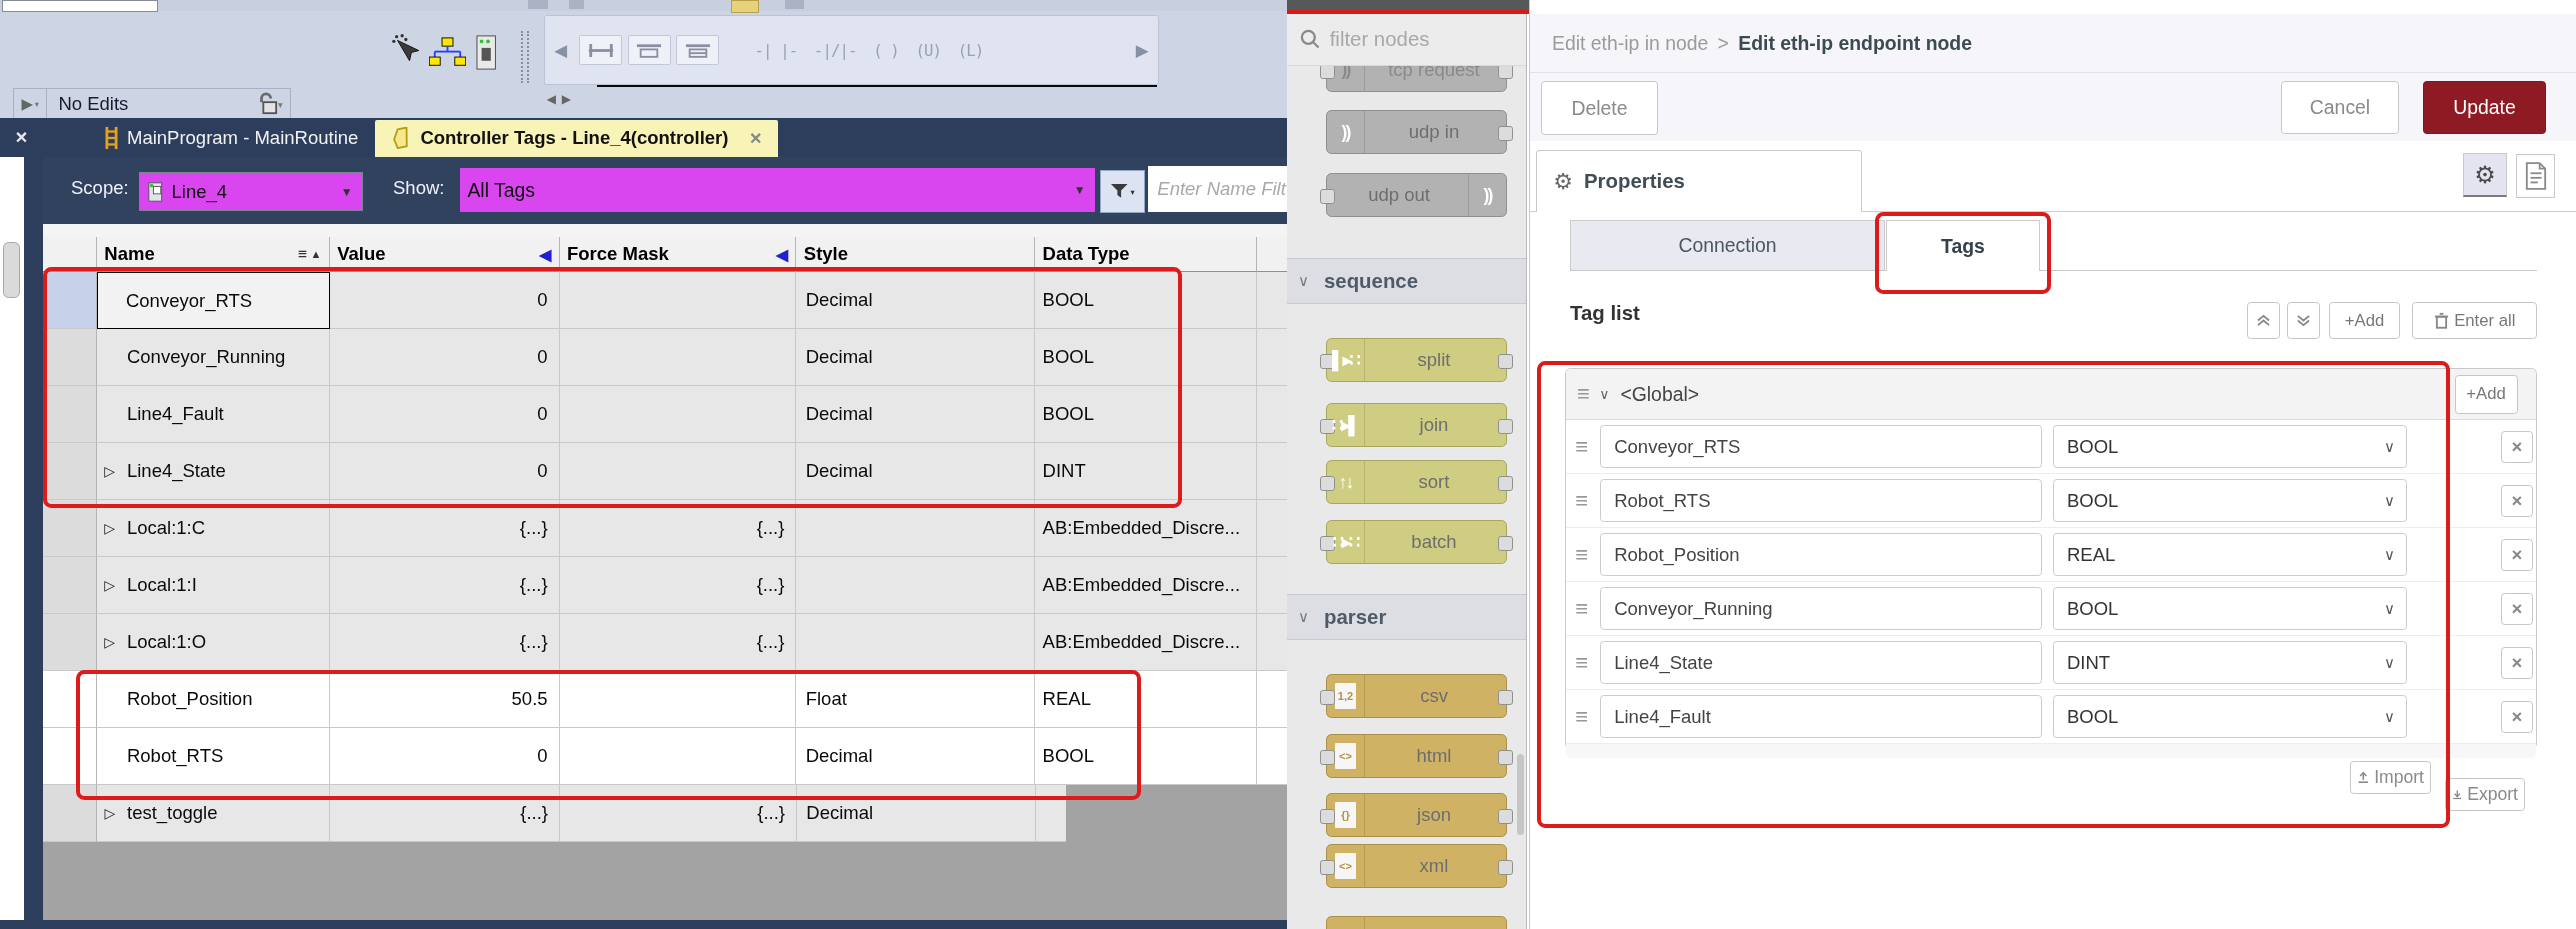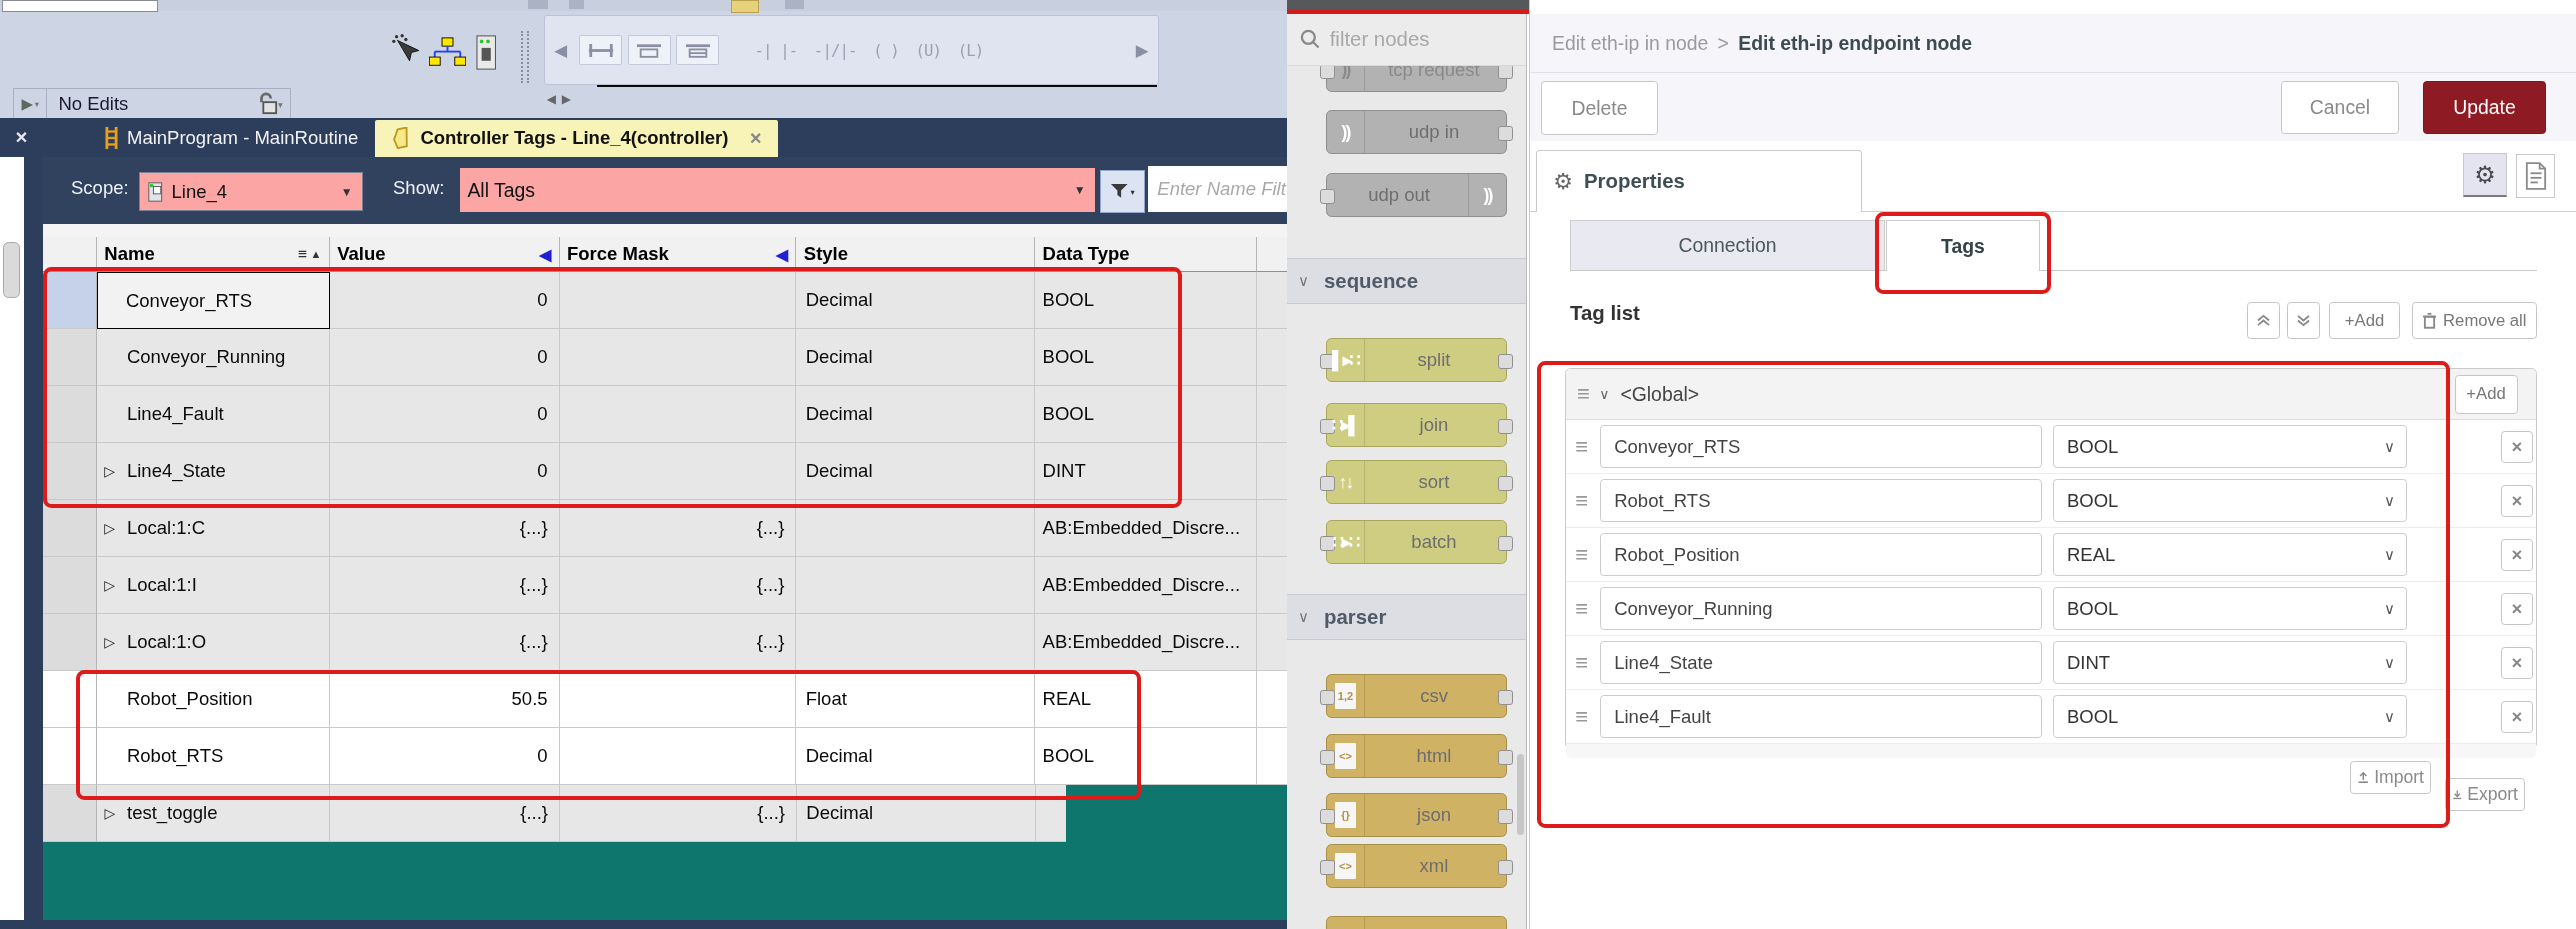--- a/index.html
+++ b/index.html
@@ -31,29 +31,29 @@
   #editrow .dn{font-size:8.3px;color:#777;margin-left:1.9px;}
   #editrow .ne{font-size:18.5px;color:#1a1a2e;padding-left:11px;flex:1;}
   #doctabbar{position:absolute;left:0;top:118px;width:1287px;height:39px;background:#2c3e5c;display:flex;align-items:stretch;}
   #leftx{width:43px;display:flex;align-items:center;justify-content:center;color:#e8e8f0;font-size:20.4px;font-weight:bold;}
   .doctab{display:flex;align-items:center;gap:8.3px;padding:0 16.7px;font-size:18.5px;white-space:nowrap;}
   .doctab.plain{color:#f2f2f6;}
   .doctab.active{background:#f8f3b6;color:#111;font-weight:bold;border-radius:1.9px 1.9px 0 0;margin-top:1.9px;}
   .doctab.active .tclose{color:#888;font-weight:bold;font-size:20.4px;margin-left:13px;}
   #scoperow{position:absolute;left:43px;top:157px;width:1244px;height:67px;background:#31425f;}
   #scoperow .wlab{position:absolute;color:#f0f2f8;font-size:18.5px;top:20.4px;}
-  .combo{position:absolute;background:#fca5a5;border:0.9px solid #7a8296;display:flex;align-items:center;font-size:18.5px;color:#111;}
+  .combo{position:absolute;background:#d946ef;border:0.9px solid #7a8296;display:flex;align-items:center;font-size:18.5px;color:#111;}
   .combo .cv{padding-left:7.4px;flex:1;white-space:nowrap;overflow:hidden;}
   .combo .ca{color:#333;font-size:12px;padding:0 9.3px;}
   #funnelbtn{position:absolute;left:1057px;top:13px;width:43px;height:41px;background:#dce3f2;border:0.9px solid #93a6c8;
              display:flex;align-items:center;justify-content:center;gap:1.9px;}
   #namefilter{position:absolute;left:1105px;top:9.3px;width:139px;height:46px;background:#fff;display:flex;align-items:center;
               font-style:italic;color:#a9a9a9;font-size:18.5px;padding-left:9.3px;overflow:hidden;white-space:nowrap;}
   
-  #grid{position:absolute;left:43px;top:224px;width:1244px;height:696px;background:#0f766e;}
+  #grid{position:absolute;left:43px;top:224px;width:1244px;height:696px;background:#a3a3a3;}
   #gridgap{position:absolute;left:0;top:0;width:1244px;height:13px;background:#f4f4f4;}
   .hrow,.trow{display:flex;width:1244px;}
   #ghead{position:absolute;left:0;top:13px;height:35px;}
   #ghead .hc{background:#f1f1f1;border-right:0.9px solid #b5b5b5;border-bottom:0.9px solid #8f8f8f;
              display:flex;align-items:center;font-weight:bold;font-size:18.5px;color:#000;padding:0 7.4px;box-sizing:border-box;}
   #grid-rows{position:absolute;left:0;top:48px;}
   .trow{height:57px;}
   .c{box-sizing:border-box;border-right:0.9px solid #c9c9c9;border-bottom:0.9px solid #c9c9c9;background:#e7e7e7;
      display:flex;align-items:center;font-size:18.5px;color:#0a0a0a;overflow:hidden;white-space:nowrap;}
   .trow.white .c{background:#fff;}
@@ -627,21 +627,21 @@
       </div>
       <div class="mini" id="addbtn">
         <span>+Add</span>
       </div>
       <div class="mini" id="removeallbtn">
         <svg width="15" height="16.7" viewBox="0 0 16 18">
           <rect x="3" y="5" width="10" height="12" fill="none" stroke="#888" stroke-width="2"></rect>
           <line x1="1" y1="5" x2="15" y2="5" stroke="#888" stroke-width="2"></line>
           <line x1="6" y1="2" x2="10" y2="2" stroke="#888" stroke-width="2"></line>
         </svg>
-        <span>Remove all</span>
+        <span>Enter all</span>
       </div>
     </div>
 
     <div id="listbox">
       <div id="grouphdr">
         <span class="gh">≡</span>
         <span class="gc">∨</span>
         <span class="gn">&lt;Global&gt;</span>
         <div id="groupadd">
             <span>+Add</span>

